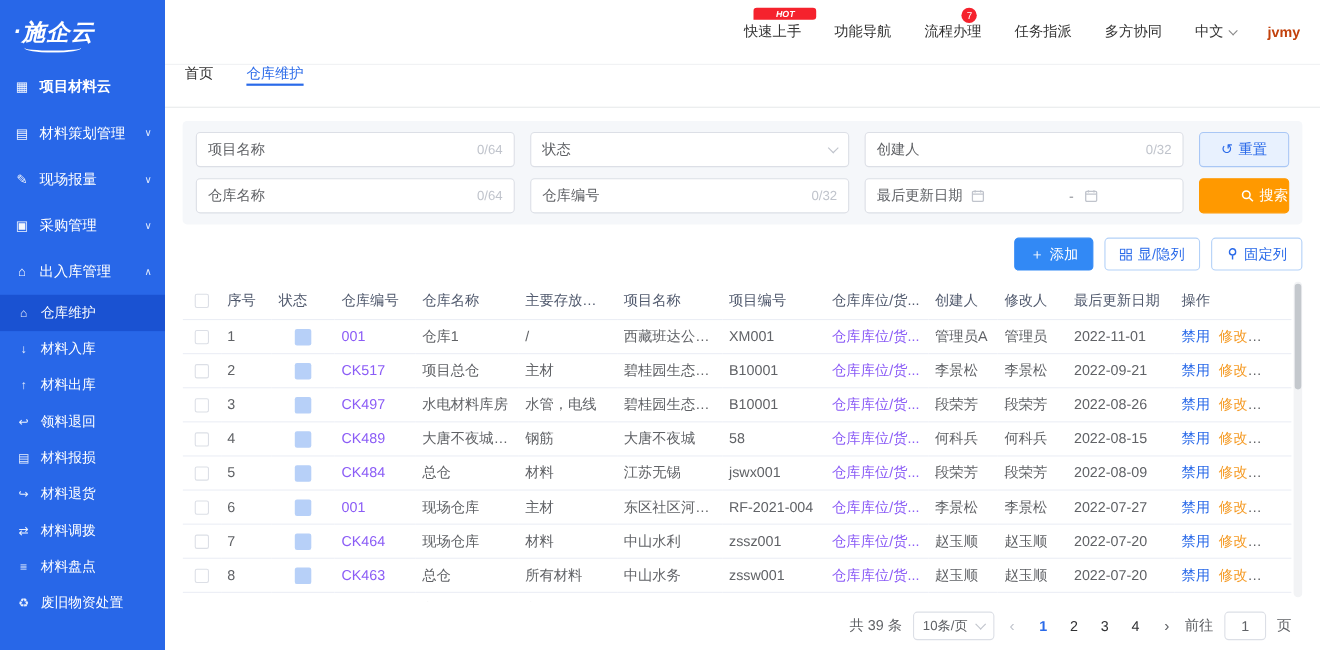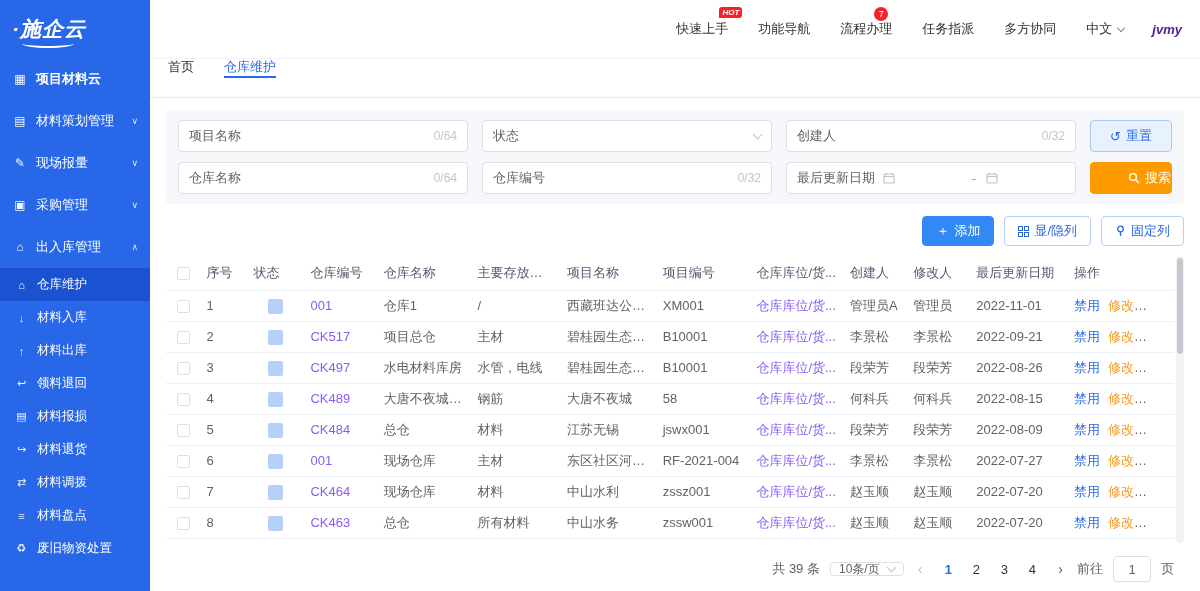--- a/index.html
+++ b/index.html
@@ -19,24 +19,24 @@
   .submenu-item { height:33px; display:flex; align-items:center; padding:0 10px 0 14px; gap:8px; font-size:12.5px; cursor:pointer; }
   .submenu-item.active { background:#1a52d2; }
   .si-icon { width:15px; text-align:center; font-size:11px; opacity:.9; }
 
   
   .main { flex:1; display:flex; flex-direction:column; min-width:0; }
   .topbar { height:58px; background:#fff; display:flex; align-items:center; padding:0 18px; box-shadow:0 1px 0 #f0f1f3; flex-shrink:0; }
   .company { font-size:16px; font-weight:bold; color:#222; }
   .topnav { margin-left:auto; display:flex; align-items:center; gap:30px; }
   .nav-item { position:relative; display:flex; align-items:center; color:#333; cursor:pointer; white-space:nowrap; }
-  .hot-badge { position:absolute; top:-13px; right:-14px; background:#f5222d; color:#fff; font-size:8px; font-weight:bold; font-style:italic; padding:1px 3px; border-radius:3px 3px 3px 0; }
+  .hot-badge { position:absolute; top:-13px; right:-14px; background:#f5222d; color:#fff; font-size:8px; font-weight:bold; font-style:italic; padding:1px 20px; border-radius:3px 3px 3px 0; }
   .num-badge { position:absolute; top:-13px; right:4px; background:#f5222d; color:#fff; font-size:9px; width:14px; height:14px; border-radius:50%; display:flex; align-items:center; justify-content:center; }
   .chev-down { width:6px; height:6px; border-right:1.4px solid #888; border-bottom:1.4px solid #888; transform:rotate(45deg); display:inline-block; margin-left:6px; margin-bottom:3px; }
-  .brand { margin-left:28px; font-style:italic; font-weight:bold; color:#4c1d95; font-size:13px; }
+  .brand { margin-left:28px; font-weight:bold; color:#c2410c; font-size:13px; }
 
   
   .tabbar { height:40px; display:flex; align-items:flex-start; gap:30px; padding:0 18px; border-bottom:1px solid #e8eaec; flex-shrink:0; }
   .tab { display:flex; align-items:center; color:#333; cursor:pointer; border-bottom:2px solid transparent; }
   .tab.active { color:#2a6ae9; border-bottom-color:#2a6ae9; }
 
   
   .content { flex:1; display:flex; flex-direction:column; padding:12px 16px 0; min-height:0; }
 
   .filter-panel { background:#f5f7fa; border-radius:4px; padding:10px 12px; display:flex; flex-direction:column; gap:10px; flex-shrink:0; }
@@ -69,21 +69,21 @@
   .status-box { display:inline-block; width:15px; height:15px; background:#b7d0f8; border-radius:2px; vertical-align:middle; cursor:pointer; }
   .link { color:#8b5cf6; cursor:pointer; }
   .act-enable { color:#2a6ae9; margin-right:8px; cursor:pointer; }
   .act-modify { color:#f59a23; margin-right:8px; cursor:pointer; }
   .act-delete { color:#c0c4cc; cursor:default; }
   .vscroll { position:absolute; right:0; top:0; bottom:4px; width:8px; background:#f2f3f5; border-radius:4px; }
   .vthumb { position:absolute; top:2px; left:1px; width:6px; height:96px; background:#c4c8cd; border-radius:3px; cursor:pointer; }
 
   
   .pagination { height:44px; display:flex; align-items:center; justify-content:flex-end; gap:10px; color:#606266; flex-shrink:0; padding-right:10px; }
-  .size-select { height:14px; border:1px solid #dcdfe6; border-radius:4px; background:#fff; display:flex; align-items:center; gap:8px; padding:0 8px; font-size:12px; color:#606266; cursor:pointer; }
+  .size-select { height:26px; border:1px solid #dcdfe6; border-radius:4px; background:#fff; display:flex; align-items:center; gap:8px; padding:0 8px; font-size:12px; color:#606266; cursor:pointer; }
   .pg-arrow { padding:0 4px; font-size:14px; cursor:pointer; color:#606266; }
   .pg-arrow.disabled { color:#c0c4cc; }
   .page-numbers { display:flex; gap:4px; }
   .page { min-width:24px; height:26px; display:flex; align-items:center; justify-content:center; cursor:pointer; color:#303133; }
   .page.current { color:#2a6ae9; font-weight:bold; }
   .goto-input { width:38px; height:26px; border:1px solid #dcdfe6; border-radius:4px; text-align:center; font-size:13px; color:#606266; outline:0; font-family:inherit; }
 </style>
 </head>
 <body>
 

